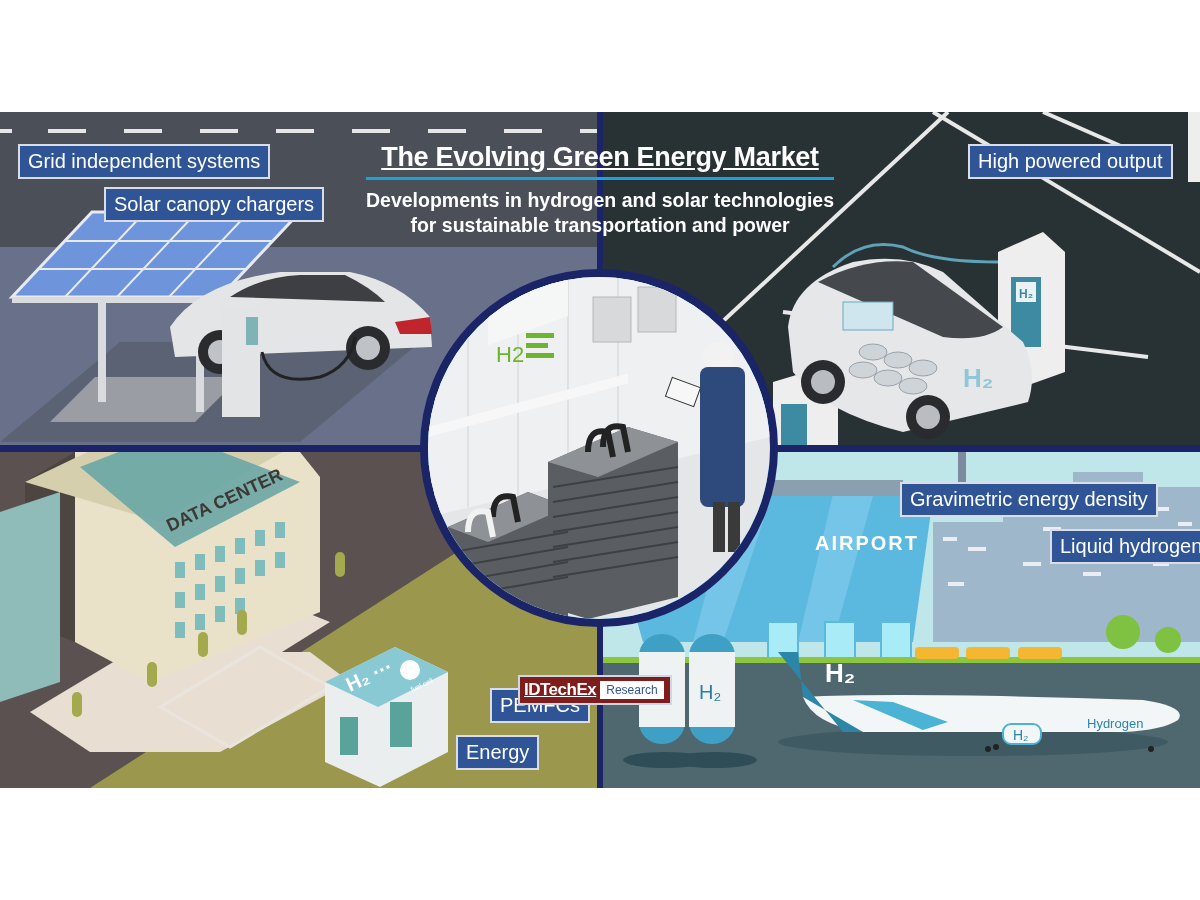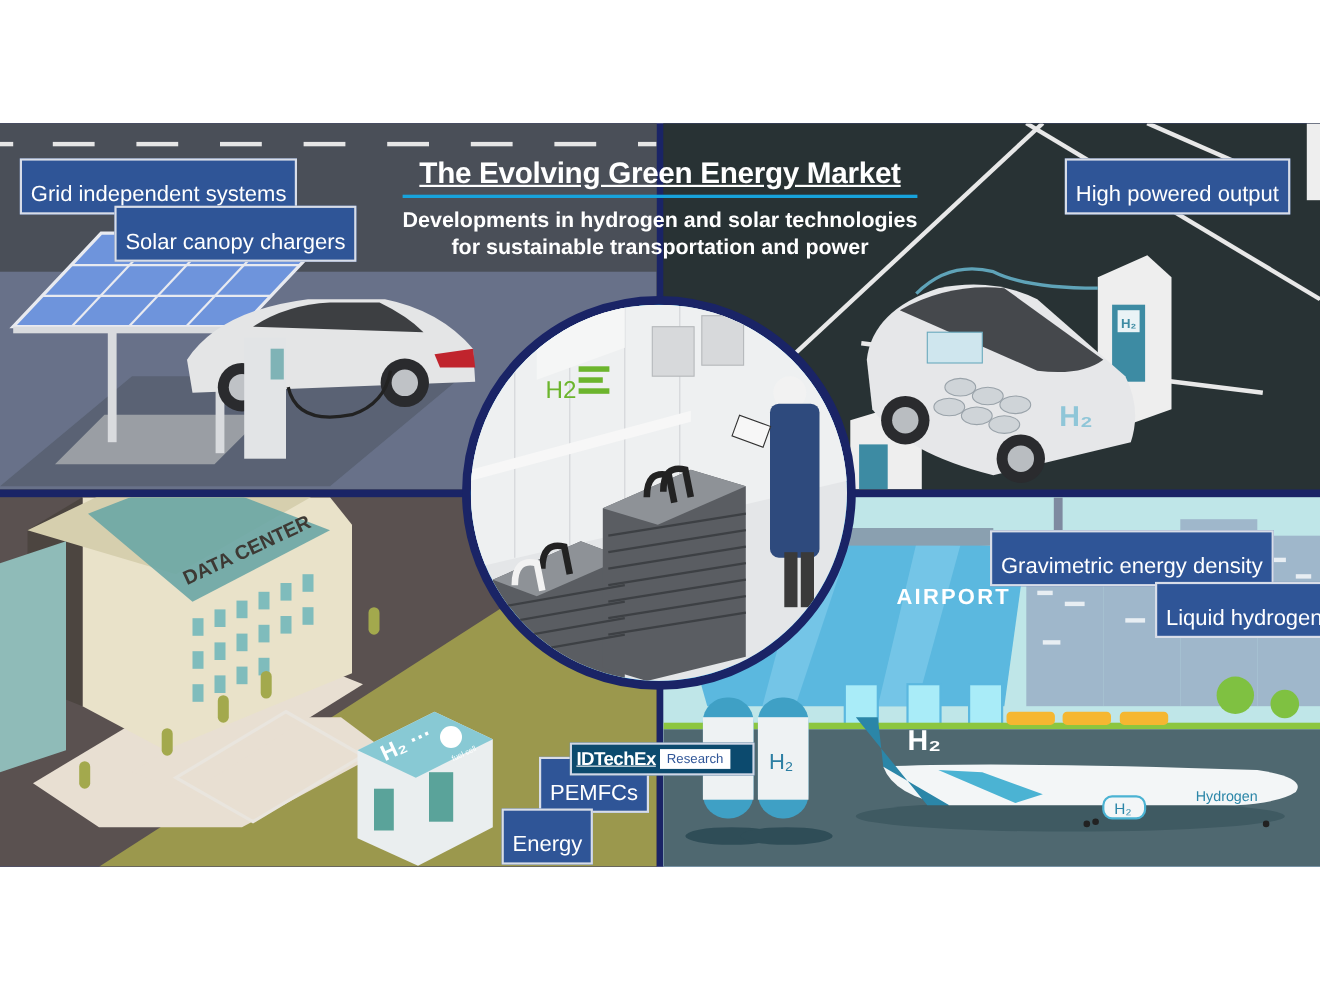--- a/index.html
+++ b/index.html
@@ -5,28 +5,28 @@
   html,body{margin:0;padding:0;background:#ffffff;}
   body{width:1200px;height:900px;position:relative;overflow:hidden;font-family:"Liberation Sans",sans-serif;}
   .canvas{position:absolute;left:0;top:112px;width:1200px;height:676px;overflow:hidden;background:#1a2466;}
   .quad{position:absolute;overflow:hidden;}
   .q-tl{left:0;top:0;width:597px;height:333px;background:#4a4f58;}
   .q-tr{left:603px;top:0;width:597px;height:333px;background:#283234;}
   .q-bl{left:0;top:340px;width:597px;height:336px;background:#5a5150;}
   .q-br{left:603px;top:340px;width:597px;height:336px;background:#bfe6e8;}
   svg{display:block;}
   .label{position:absolute;background:#2f5597;color:#fff;border:2px solid #d8dde8;box-sizing:border-box;
-    font-size:20px;line-height:1;padding:21px 8px 6px 8px;white-space:nowrap;}
+    font-size:20px;line-height:1;padding:5px 8px 6px 8px;white-space:nowrap;}
   .title-block{position:absolute;left:360px;top:30px;width:480px;text-align:center;color:#fff;}
   .title{font-family:"Liberation Sans",sans-serif;font-weight:bold;font-size:27px;letter-spacing:-0.3px;margin:0;text-decoration:underline;}
   .title-line{height:3px;background:#17a3dc;margin:4px 6px 8px 6px;}
   .subtitle{font-size:19.5px;font-weight:bold;line-height:25px;}
   .circle{position:absolute;left:420px;top:157px;width:358px;height:358px;border-radius:50%;border:8px solid #1a2466;
     box-sizing:border-box;overflow:hidden;background:#0ea5e9;}
-  .brand{position:absolute;left:518px;top:563px;background:#0c4a6e;border:2px solid #cfd6e5;display:flex;align-items:center;padding:3px 20px 3px 4px;gap:4px;text-align:right;}
+  .brand{position:absolute;left:518px;top:563px;background:#7f1d1d;border:2px solid #cfd6e5;display:flex;align-items:center;padding:3px 6px 3px 4px;gap:4px;text-align:right;}
   .brand-main{color:#fff;font-weight:bold;font-size:17px;text-decoration:underline;letter-spacing:-0.5px;}
   .brand-sub{background:#fff;color:#2f5597;font-size:12px;padding:2px 6px;}
   .airport-text{position:absolute;color:#fff;font-weight:bold;font-size:20px;letter-spacing:2px;}
   .h2txt{font-family:"Liberation Sans",sans-serif;}
 </style>
 </head>
 <body>
 
 <div class="canvas">
 

